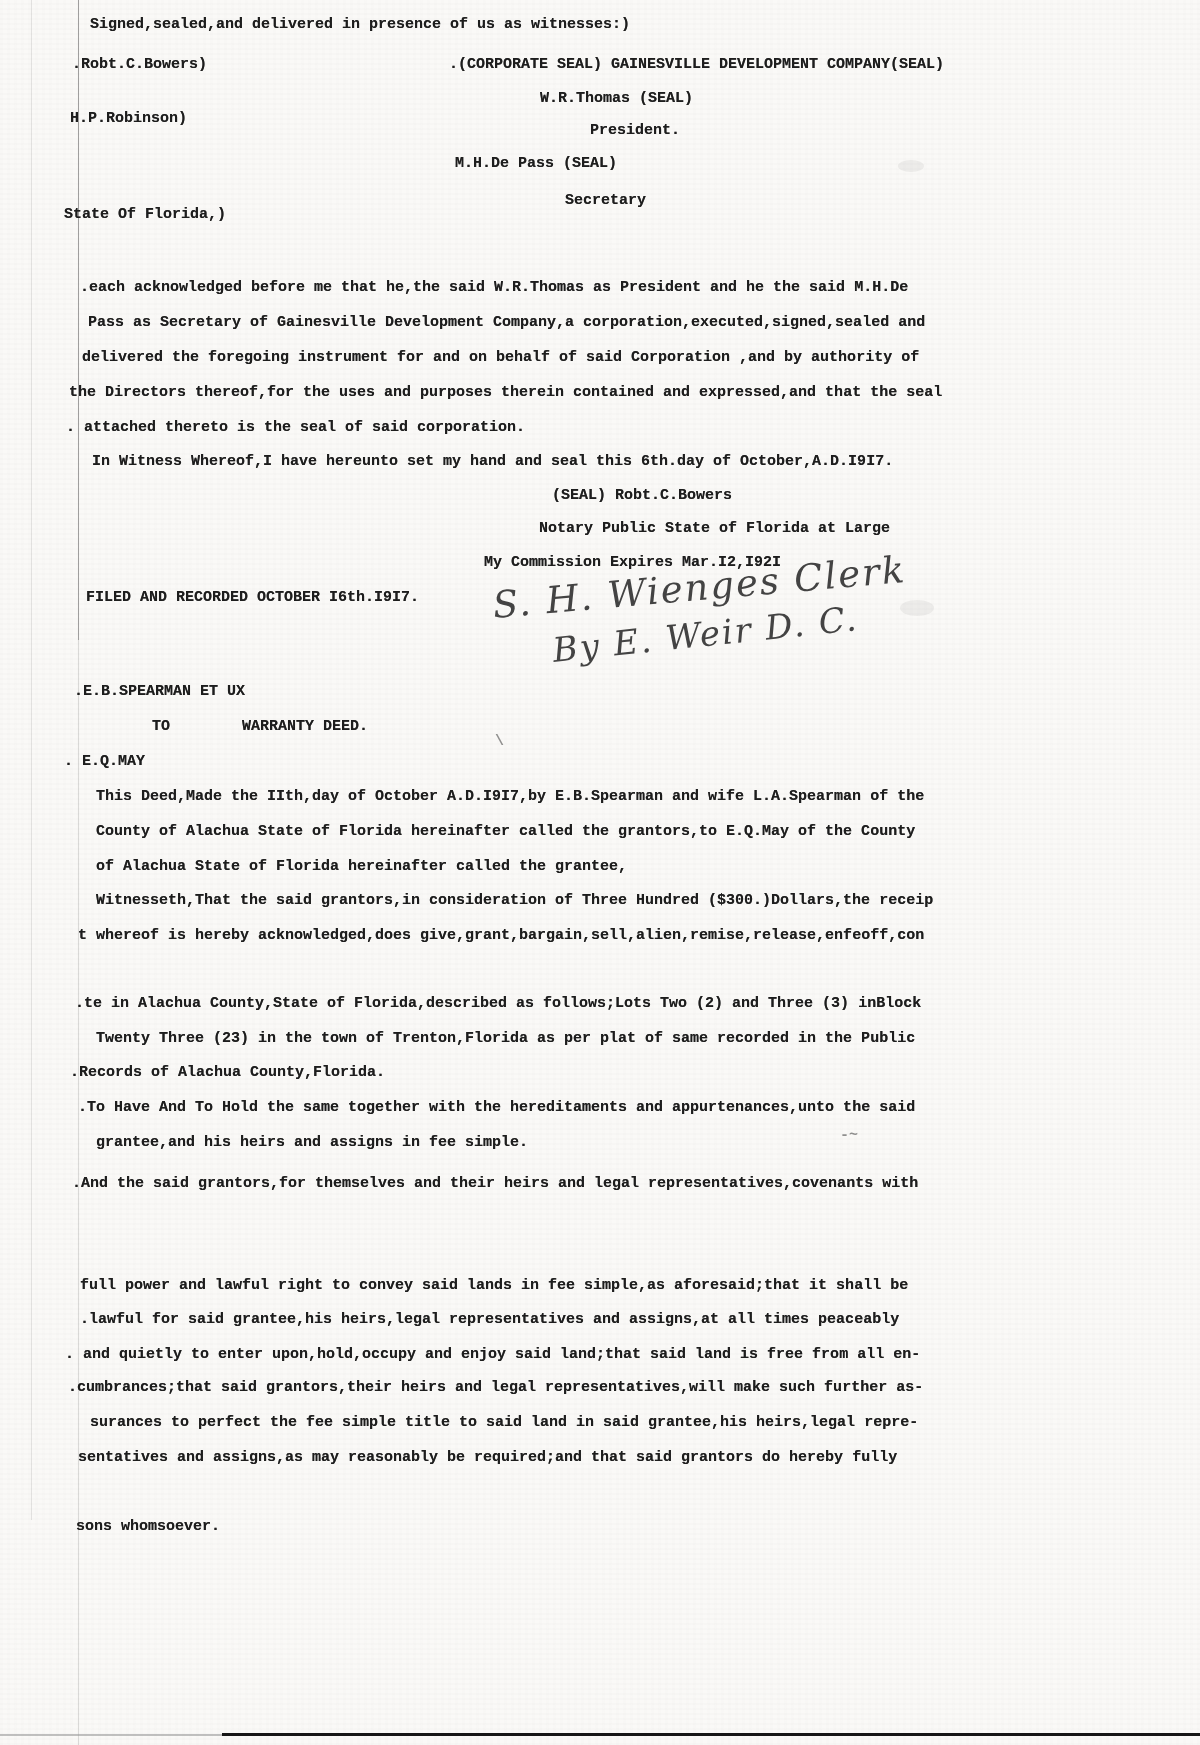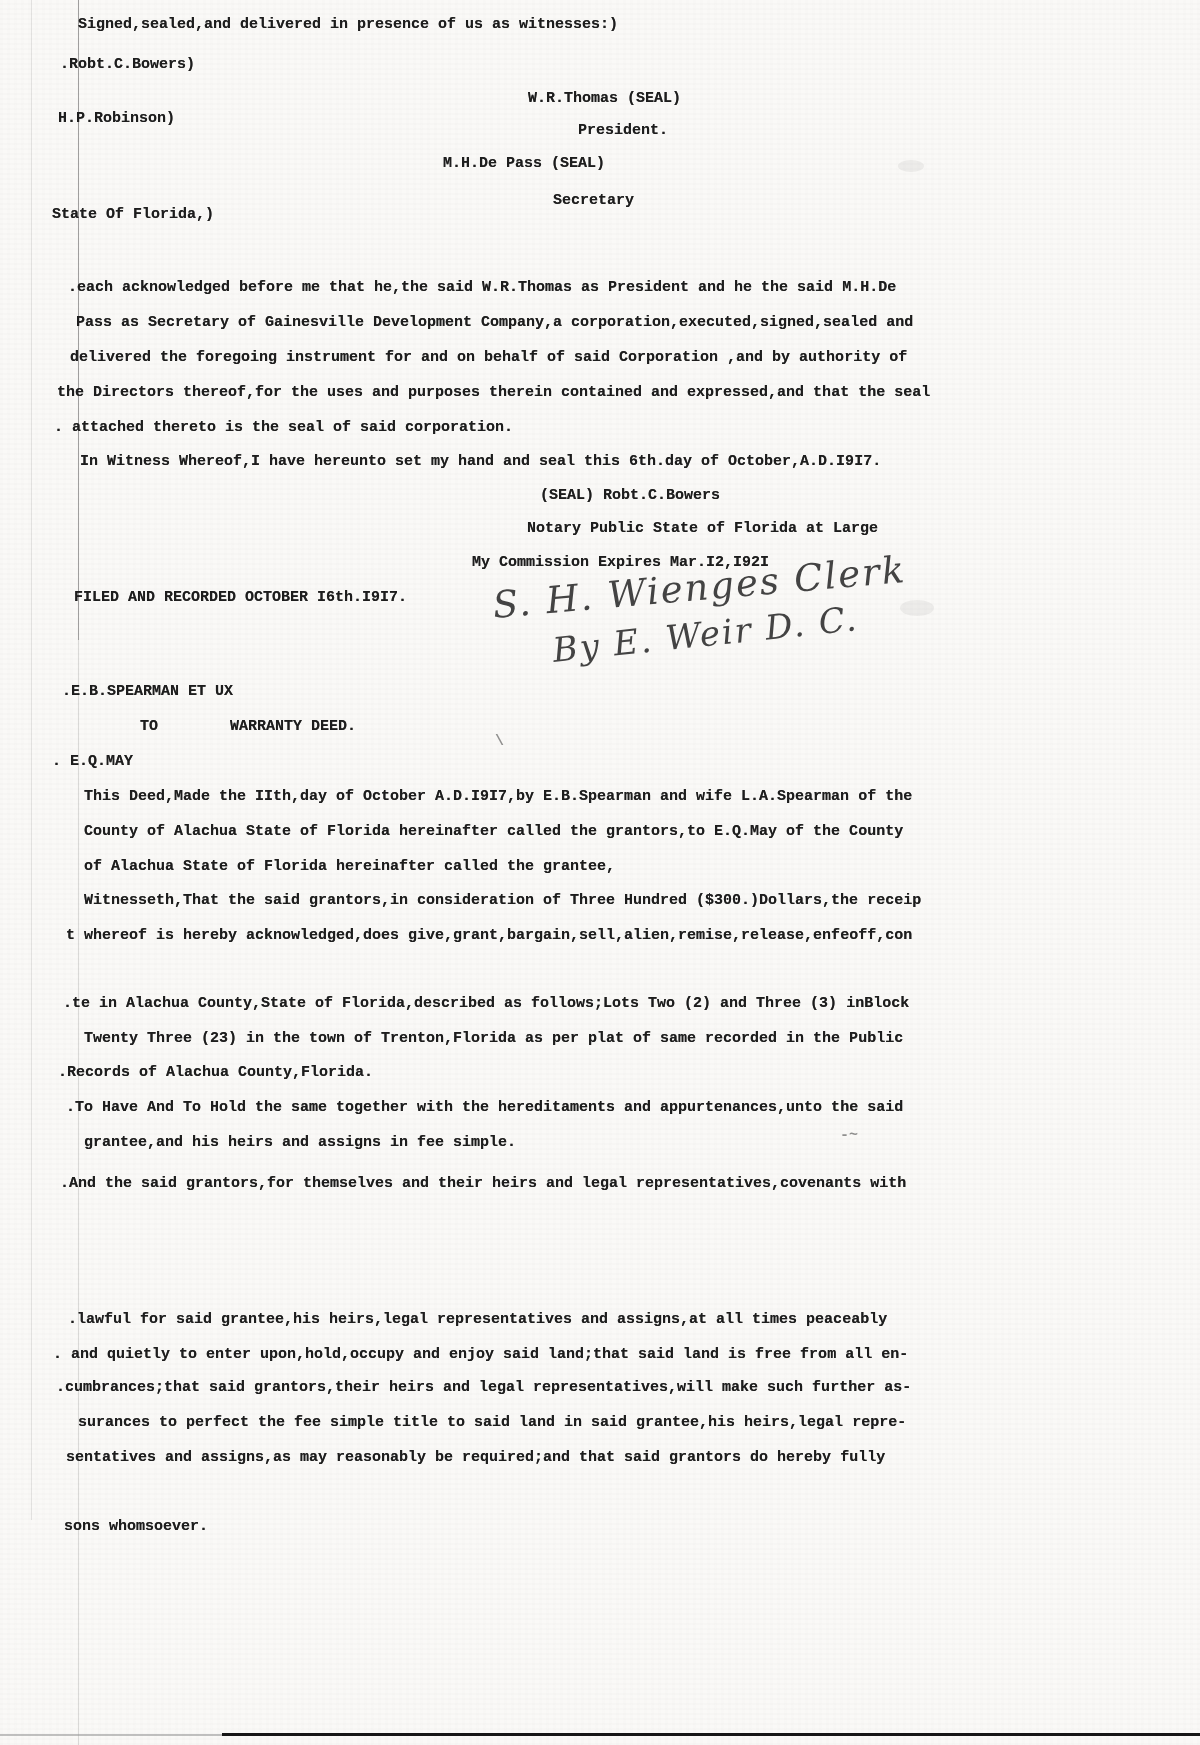--- a/index.html
+++ b/index.html
@@ -15,20 +15,21 @@
       repeating-linear-gradient(0deg, rgba(0,0,0,0.012) 0 2px, transparent 2px 5px),
       repeating-linear-gradient(90deg, rgba(0,0,0,0.008) 0 3px, transparent 3px 7px);
   }
   .tl{
     position:absolute;
     white-space:pre;
     font:700 15px/18px "Liberation Mono",monospace;
     color:var(--ink,#1d1d1d);
     text-shadow:0 0 0.6px rgba(20,20,20,0.65);
     letter-spacing:0px;
+    padding-left:12px;
   }
   .vline{position:absolute;top:0;width:1px;background:#555;}
   .vline-margin{left:78px;height:640px;opacity:0.55;}
   .vline-margin-faint{left:78px;top:640px;height:1105px;opacity:0.18;}
   .vline-edge{left:31px;height:1520px;opacity:0.14;}
   .hand{
     position:absolute;
     font-family:"DejaVu Serif",serif;
     font-style:italic;
     color:#2b2b2b;
@@ -51,20 +52,21 @@
 <body>
 
 <div class="doc">
 
   <div class="vline vline-edge"></div>
   <div class="vline vline-margin"></div>
   <div class="vline vline-margin-faint"></div>
 
   <div class="tl" style="top:16px;left:78px">Signed,sealed,and delivered in presence of us as witnesses:)</div>
   <div class="tl" style="top:56px;left:60px">.Robt.C.Bowers)</div>
+  <div class="tl" style="top:56px;left:437px">.(CORPORATE SEAL) GAINESVILLE DEVELOPMENT COMPANY(SEAL)</div>
   <div class="tl" style="top:90px;left:528px">W.R.Thomas (SEAL)</div>
   <div class="tl" style="top:110px;left:58px">H.P.Robinson)</div>
   <div class="tl" style="top:122px;left:578px">President.</div>
   <div class="tl" style="top:155px;left:443px">M.H.De Pass (SEAL)</div>
   <div class="tl" style="top:192px;left:553px">Secretary</div>
   <div class="tl" style="top:206px;left:52px">State Of Florida,)</div>
   <div class="tl" style="top:279px;left:68px">.each acknowledged before me that he,the said W.R.Thomas as President and he the said M.H.De</div>
   <div class="tl" style="top:314px;left:76px">Pass as Secretary of Gainesville Development Company,a corporation,executed,signed,sealed and</div>
   <div class="tl" style="top:349px;left:70px">delivered the foregoing instrument for and on behalf of said Corporation ,and by authority of</div>
   <div class="tl" style="top:384px;left:57px">the Directors thereof,for the uses and purposes therein contained and expressed,and that the seal</div>
@@ -86,20 +88,21 @@
   <div class="tl" style="top:823px;left:84px">County of Alachua State of Florida hereinafter called the grantors,to E.Q.May of the County</div>
   <div class="tl" style="top:858px;left:84px">of Alachua State of Florida hereinafter called the grantee,</div>
   <div class="tl" style="top:892px;left:84px">Witnesseth,That the said grantors,in consideration of Three Hundred ($300.)Dollars,the receip</div>
   <div class="tl" style="top:927px;left:66px">t whereof is hereby acknowledged,does give,grant,bargain,sell,alien,remise,release,enfeoff,con</div>
   <div class="tl" style="top:995px;left:63px">.te in Alachua County,State of Florida,described as follows;Lots Two (2) and Three (3) inBlock</div>
   <div class="tl" style="top:1030px;left:84px">Twenty Three (23) in the town of Trenton,Florida as per plat of same recorded in the Public</div>
   <div class="tl" style="top:1064px;left:58px">.Records of Alachua County,Florida.</div>
   <div class="tl" style="top:1099px;left:66px">.To Have And To Hold the same together with the hereditaments and appurtenances,unto the said</div>
   <div class="tl" style="top:1134px;left:84px">grantee,and his heirs and assigns in fee simple.</div>
   <div class="tl" style="top:1175px;left:60px">.And the said grantors,for themselves and their heirs and legal representatives,covenants with</div>
+  <div class="tl" style="top:1277px;left:68px">full power and lawful right to convey said lands in fee simple,as aforesaid;that it shall be</div>
   <div class="tl" style="top:1311px;left:68px">.lawful for said grantee,his heirs,legal representatives and assigns,at all times peaceably</div>
   <div class="tl" style="top:1346px;left:53px">. and quietly to enter upon,hold,occupy and enjoy said land;that said land is free from all en-</div>
   <div class="tl" style="top:1379px;left:56px">.cumbrances;that said grantors,their heirs and legal representatives,will make such further as-</div>
   <div class="tl" style="top:1414px;left:78px">surances to perfect the fee simple title to said land in said grantee,his heirs,legal repre-</div>
   <div class="tl" style="top:1449px;left:66px">sentatives and assigns,as may reasonably be required;and that said grantors do hereby fully</div>
   <div class="tl" style="top:1518px;left:64px">sons whomsoever.</div>
 
   <div class="artifact" style="top:1127px;left:840px">-~</div>
   <div class="artifact" style="top:733px;left:495px">\</div>
   <div class="smudge" style="top:160px;left:898px;width:26px;height:12px"></div>

